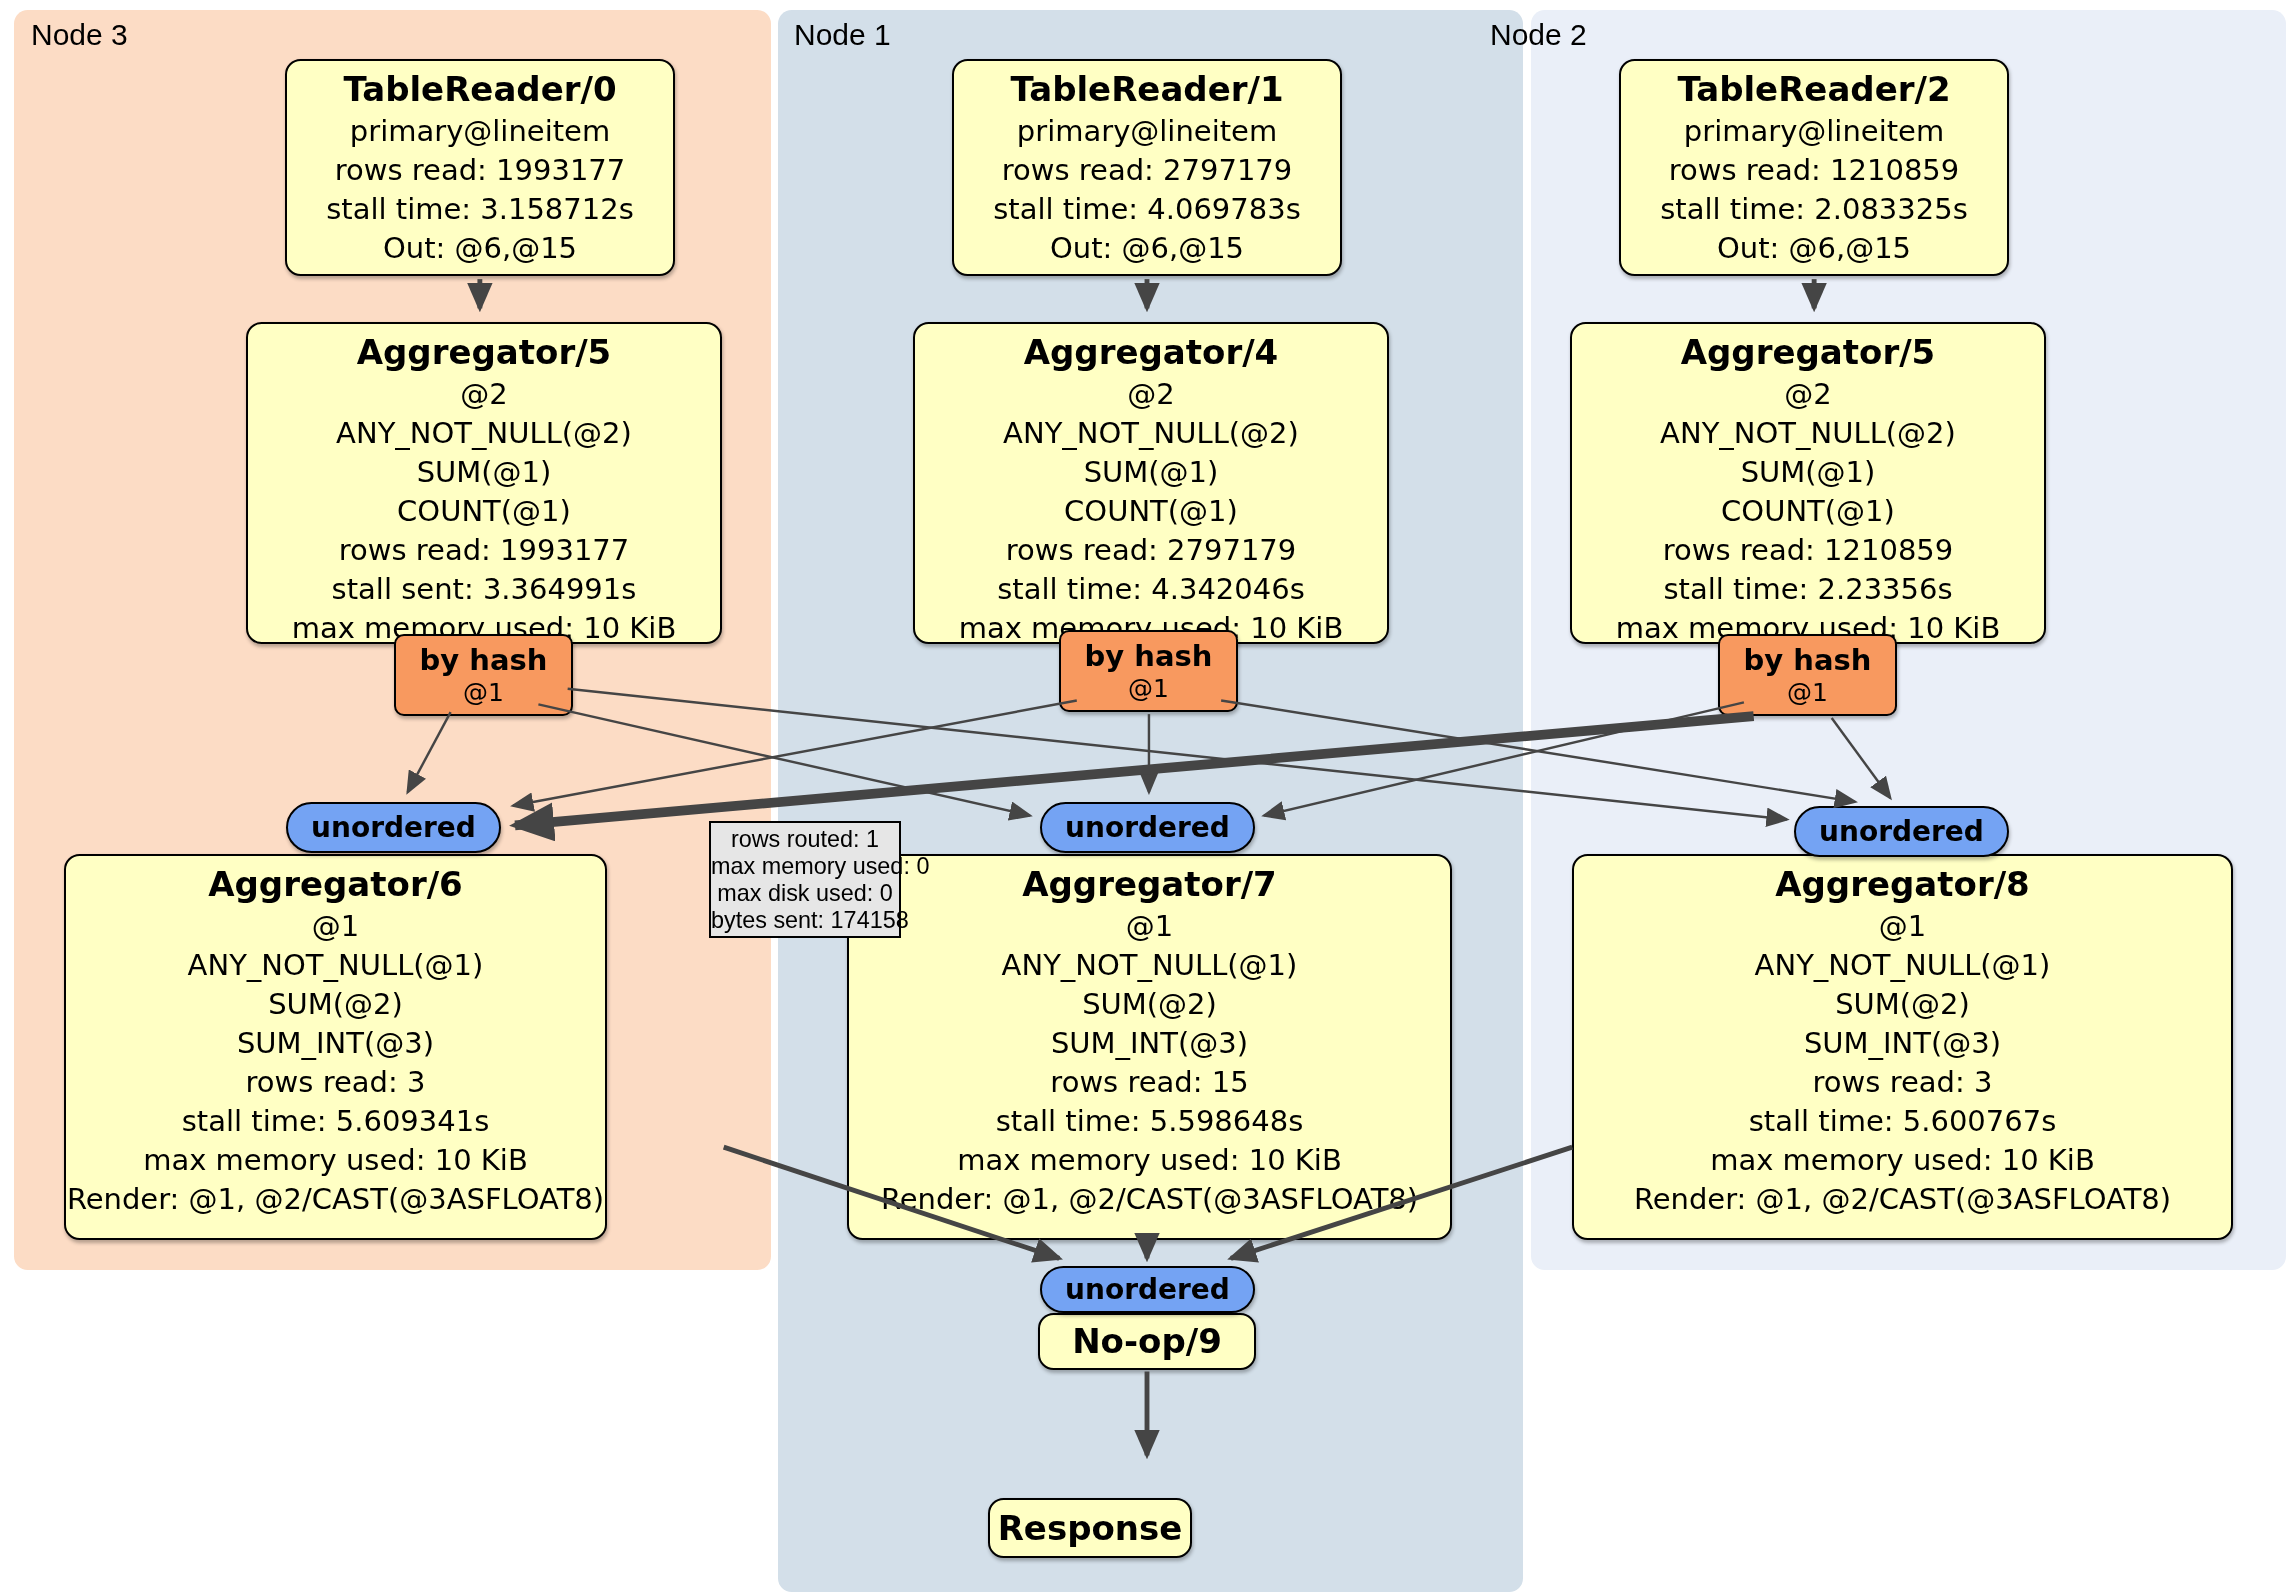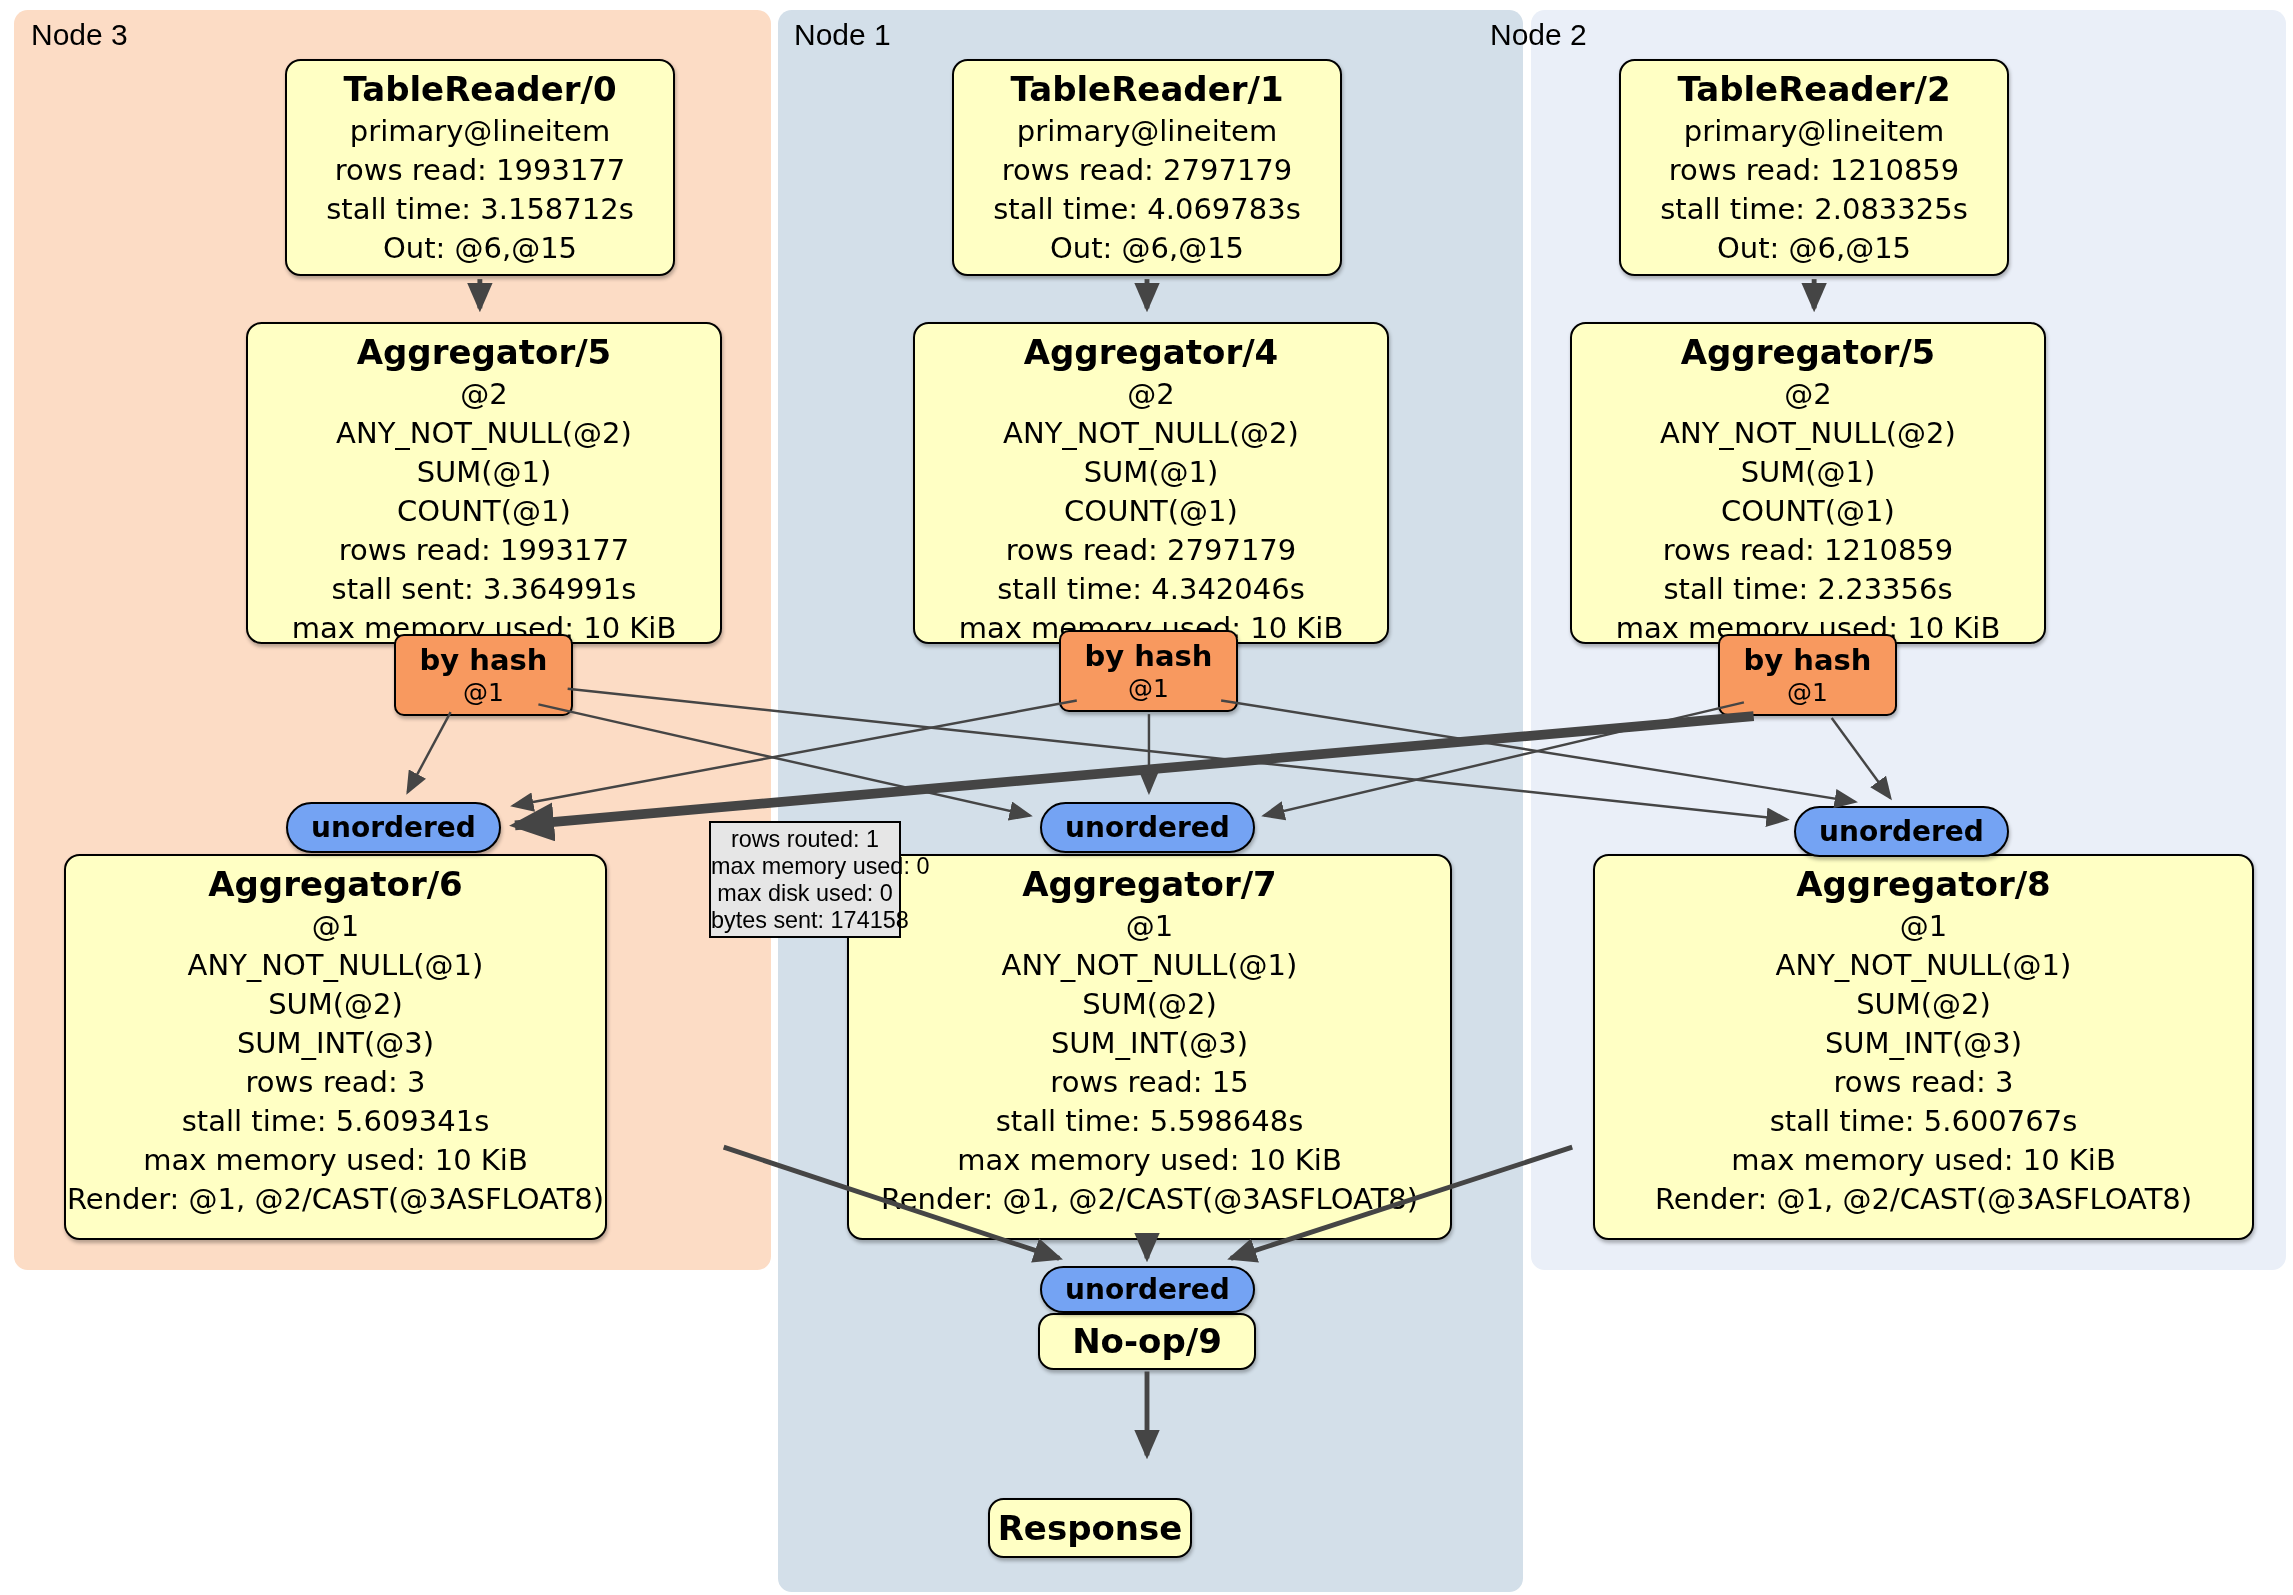--- a/index.html
+++ b/index.html
@@ -156,21 +156,21 @@
         <div class="line">@1</div>
         <div class="line">ANY_NOT_NULL(@1)</div>
         <div class="line">SUM(@2)</div>
         <div class="line">SUM_INT(@3)</div>
         <div class="line">rows read: 15</div>
         <div class="line">stall time: 5.598648s</div>
         <div class="line">max memory used: 10 KiB</div>
         <div class="line">Render: @1, @2/CAST(@3ASFLOAT8)</div>
       </div>
   </div>
-  <div class="pbox" style="left:1572px;top:854px;width:661px;height:386px;margin-left:21px;">
+  <div class="pbox" style="left:1572px;top:854px;width:661px;height:386px;">
     <div class="ptitle">Aggregator/8</div>
     <div class="plines">
         <div class="line">@1</div>
         <div class="line">ANY_NOT_NULL(@1)</div>
         <div class="line">SUM(@2)</div>
         <div class="line">SUM_INT(@3)</div>
         <div class="line">rows read: 3</div>
         <div class="line">stall time: 5.600767s</div>
         <div class="line">max memory used: 10 KiB</div>
         <div class="line">Render: @1, @2/CAST(@3ASFLOAT8)</div>

